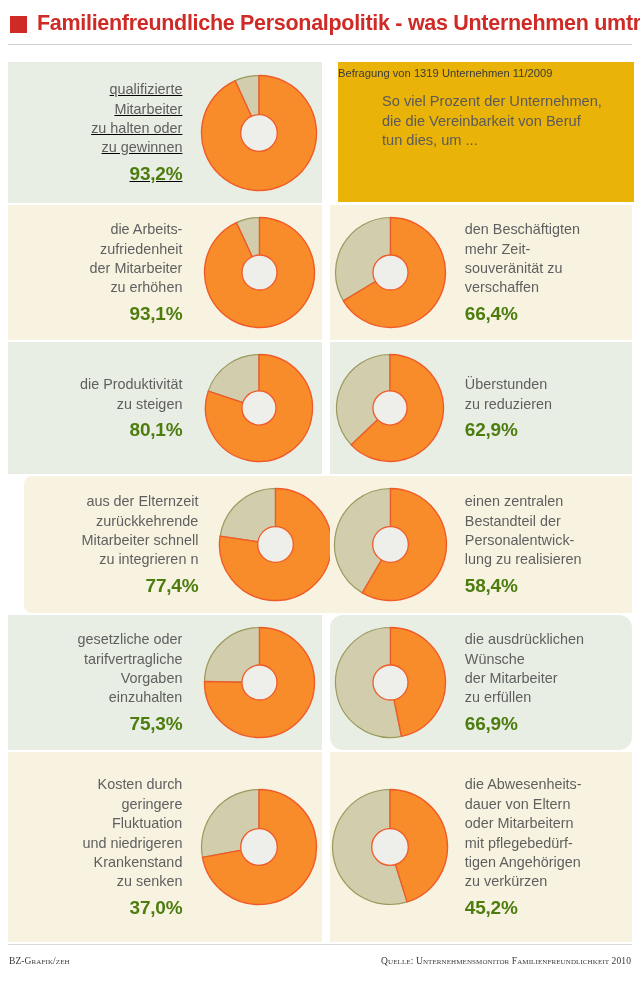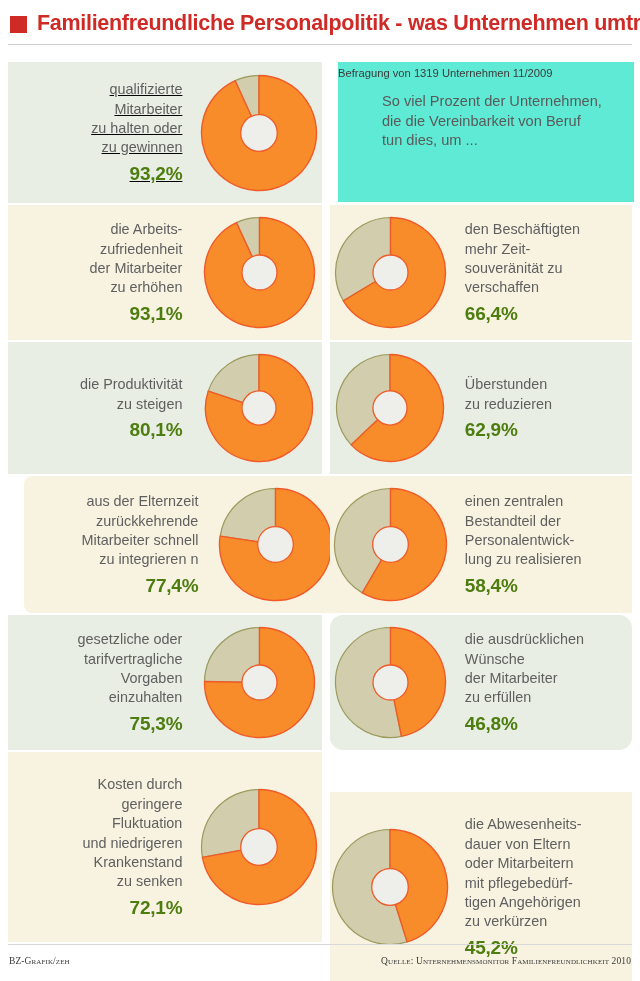--- a/index.html
+++ b/index.html
@@ -43,21 +43,21 @@
     left: 8px; top: 44px;
     width: 624px; height: 1px;
     background: #cfcfcf;
   }
 
   
   .intro {
     position: absolute;
     left: 338px; top: 62px;
     width: 296px; height: 140px;
-    background: #5eead4;
+    background: #eab308;
     padding-top: 4px;
   }
   .intro-sub {
     font-size: 11.2px;
     color: #3b3b3b;
     line-height: 15px;
     margin-bottom: 11px;
     white-space: nowrap;
   }
   .intro-main {
@@ -237,21 +237,21 @@
         </div>
       </div>
       <div class="panel left bg-cream" style="left: 8px; top: 752px; width: 314px; height: 190px;">
         <div class="ptext" style="width:188.4px;height:190px;">
           <div class="plabel">Kosten durch</div>
           <div class="plabel">geringere</div>
           <div class="plabel">Fluktuation</div>
           <div class="plabel">und niedrigeren</div>
           <div class="plabel">Krankenstand</div>
           <div class="plabel">zu senken</div>
-          <div class="pvalue">72,1%</div>
+          <div class="pvalue">37,0%</div>
         </div>
         <div class="chartbox" style="width:125.60000000000001px;height:190px;">
           <svg width="118" height="118" viewBox="0 0 118 118">
     <path d="M 59 59 L 2.4519007127685484 69.41933140856042 A 57.5 57.5 0 0 1 59 1.5 Z" fill="#d2cdad" stroke="#9a9a5c" stroke-width="1.2" stroke-linejoin="round"></path>
             <path d="M 59 59 L 59 1.5 A 57.5 57.5 0 1 1 2.4519007127685484 69.41933140856042 Z" fill="#f98c2a" stroke="#f05a28" stroke-width="1.4" stroke-linejoin="round"></path>
     <circle cx="59" cy="59" r="18.29" fill="#eeeeea" stroke="#f05a28" stroke-width="1.3"></circle>
   </svg>
         </div>
       </div>
       <div class="panel right bg-cream" style="left: 330px; top: 205px; width: 302px; height: 135px; align-items: flex-end;">
@@ -306,24 +306,24 @@
     <path d="M 56.5 56.5 L 67.48404892829241 110.39202788113357 A 55 55 0 1 1 56.5 1.5 Z" fill="#d2cdad" stroke="#9a9a5c" stroke-width="1.2" stroke-linejoin="round"></path>
             <path d="M 56.5 56.5 L 56.5 1.5 A 55 55 0 0 1 67.48404892829241 110.39202788113357 Z" fill="#f98c2a" stroke="#f05a28" stroke-width="1.4" stroke-linejoin="round"></path>
     <circle cx="56.5" cy="56.5" r="17.515" fill="#eeeeea" stroke="#f05a28" stroke-width="1.3"></circle>
   </svg>
         </div>
         <div class="ptext" style="width:181.2px;height:135px;">
           <div class="plabel">die ausdrücklichen</div>
           <div class="plabel">Wünsche</div>
           <div class="plabel">der Mitarbeiter</div>
           <div class="plabel">zu erfüllen</div>
-          <div class="pvalue">46,8%</div>
-        </div>
-      </div>
-      <div class="panel right bg-cream" style="left: 330px; top: 752px; width: 302px; height: 190px; margin-top: 40px;">
+          <div class="pvalue">66,9%</div>
+        </div>
+      </div>
+      <div class="panel right bg-cream" style="left: 330px; top: 752px; width: 302px; height: 190px;">
         <div class="chartbox" style="width:120.80000000000001px;height:190px;">
           <svg width="118" height="118" viewBox="0 0 118 118">
     <path d="M 59 59 L 76.0798909406795 113.90471132293197 A 57.5 57.5 0 1 1 59 1.5 Z" fill="#d2cdad" stroke="#9a9a5c" stroke-width="1.2" stroke-linejoin="round"></path>
             <path d="M 59 59 L 59 1.5 A 57.5 57.5 0 0 1 76.0798909406795 113.90471132293197 Z" fill="#f98c2a" stroke="#f05a28" stroke-width="1.4" stroke-linejoin="round"></path>
     <circle cx="59" cy="59" r="18.29" fill="#eeeeea" stroke="#f05a28" stroke-width="1.3"></circle>
   </svg>
         </div>
         <div class="ptext" style="width:181.2px;height:190px;">
           <div class="plabel">die Abwesenheits-</div>
           <div class="plabel">dauer von Eltern</div>

